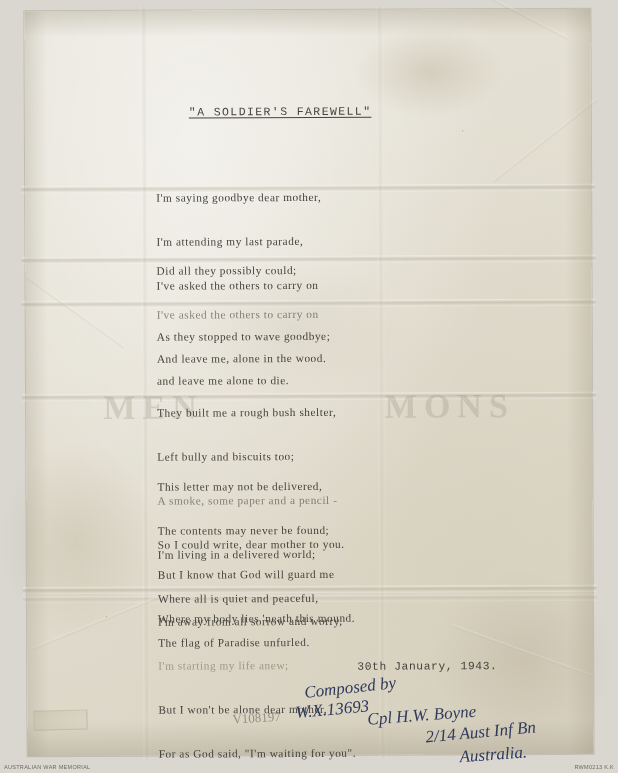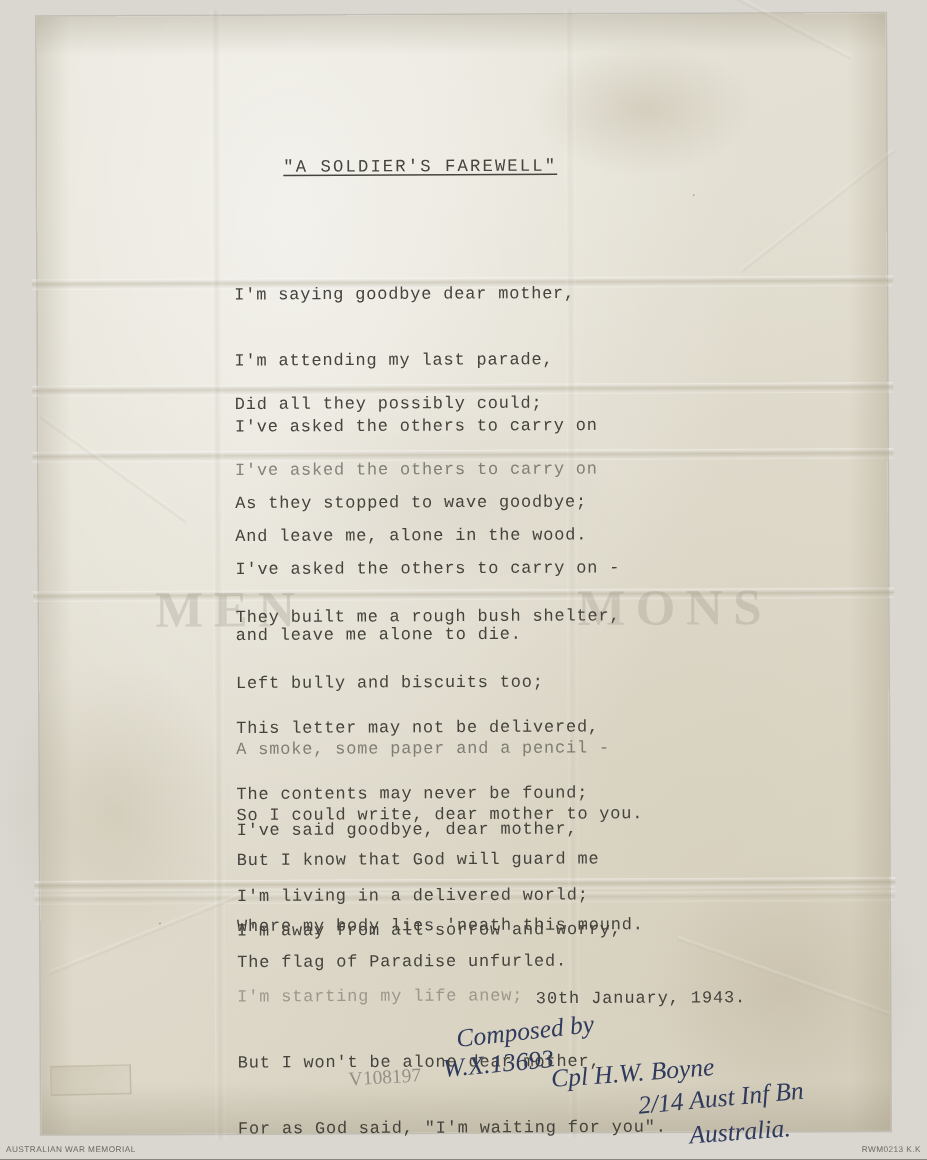--- a/index.html
+++ b/index.html
@@ -141,21 +141,21 @@
 
   .stanza {
     position: absolute;
     left: 131px;
     font-size: 11.3px;
     line-height: 14.6px;
     letter-spacing: 0.55px;
     color: #45433d;
     white-space: pre;
   }
-  .stanza .line { display: block; }
+  .stanza .line { display: block; font-family: Liberation Serif, serif; }
   
   .faded { color: rgba(69,67,61,0.42); }
   .faint { color: rgba(69,67,61,0.62); }
 
   #date-line {
     position: absolute;
     left: 330px;
     top: 651px;
     font-family: "Liberation Mono", monospace;
     font-size: 11.3px;
@@ -272,41 +272,40 @@
       </div>
 
       <div class="stanza" style="top:224px;">
         <span class="line">Did all they possibly could;</span>
         <span class="line faint">I've asked the others to carry on</span>
         <span class="line">And leave me, alone in the wood.</span>
       </div>
 
       <div class="stanza" style="top:290px;">
         <span class="line">As they stopped to wave goodbye;</span>
-        <span class="line">I've asked the others to carry on -</span>
         <span class="line">and leave me alone to die.</span>
       </div>
 
       <div class="stanza" style="top:366px;">
         <span class="line">They built me a rough bush shelter,</span>
         <span class="line">Left bully and biscuits too;</span>
         <span class="line faint">A smoke, some paper and a pencil -</span>
         <span class="line">So I could write, dear mother to you.</span>
       </div>
 
       <div class="stanza" style="top:440px;">
         <span class="line">This letter may not be delivered,</span>
         <span class="line">The contents may never be found;</span>
         <span class="line">But I know that God will guard me</span>
         <span class="line">Where my body lies 'neath this mound.</span>
       </div>
 
       <div class="stanza" style="top:508px;">
-        <span class="line">I've said goodbye, dear mother,</span>
         <span class="line">I'm living in a delivered world;</span>
+        <span class="line">Where all is quiet and peaceful,</span>
         <span class="line">The flag of Paradise unfurled.</span>
       </div>
 
       <div class="stanza" style="top:575px;">
         <span class="line">I'm away from all sorrow and worry,</span>
         <span class="line faded">I'm starting my life anew;</span>
         <span class="line">But I won't be alone dear mother,</span>
         <span class="line">For as God said, "I'm waiting for you".</span>
       </div>
 

